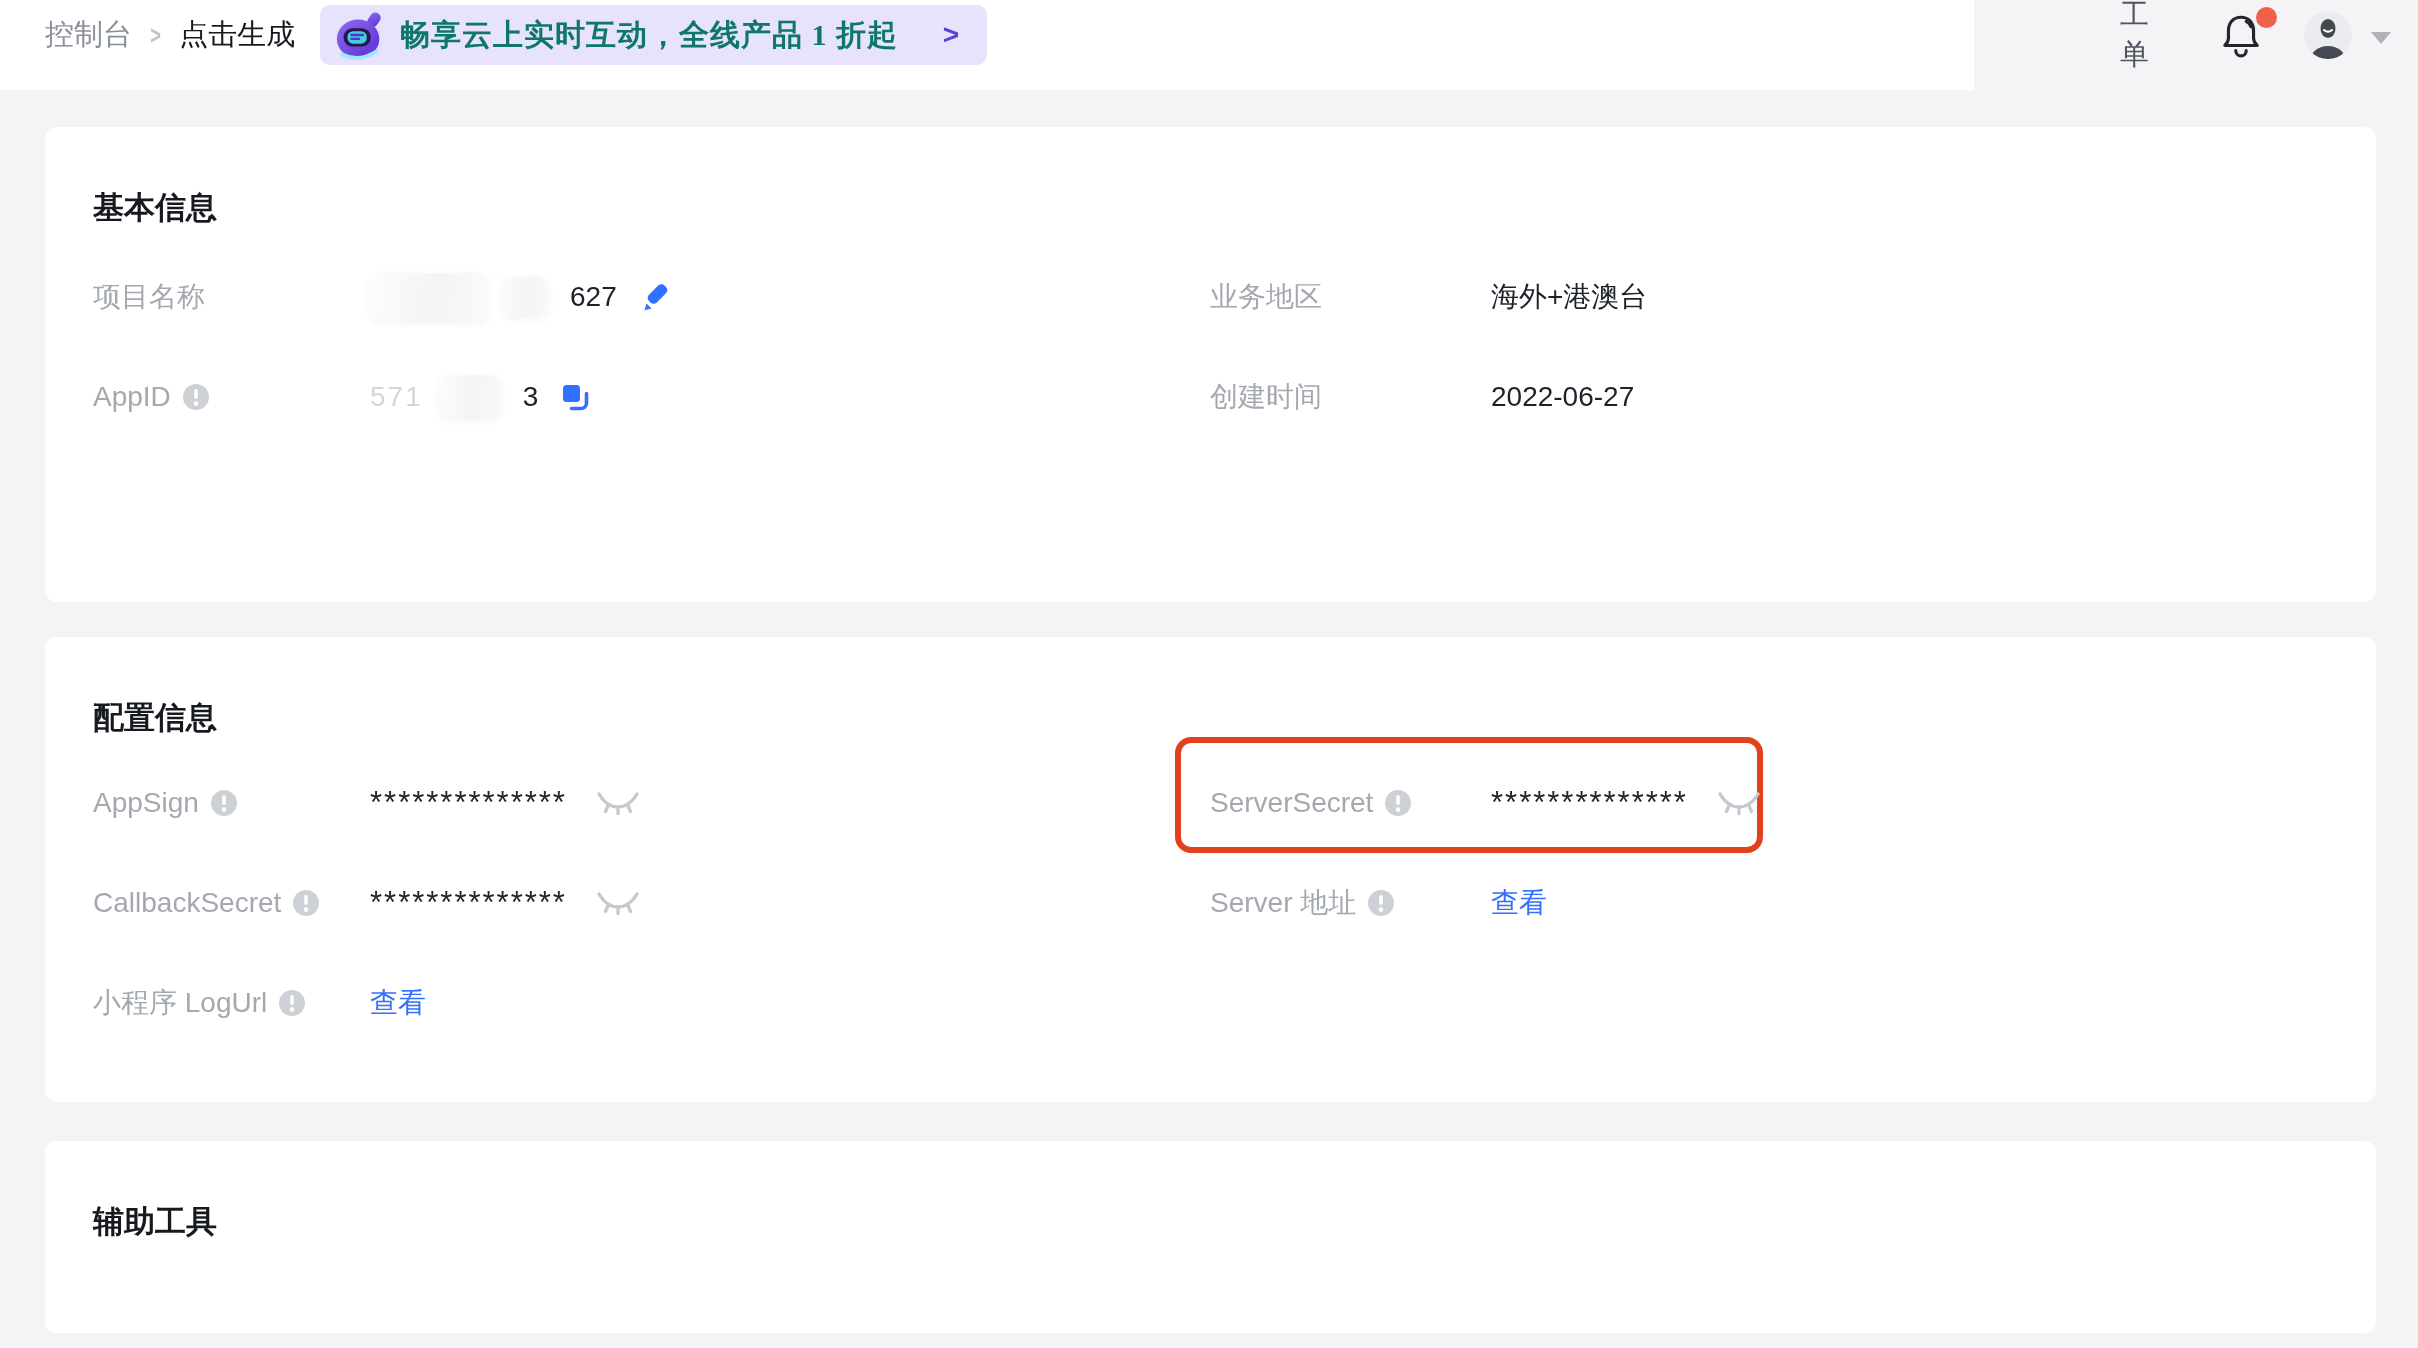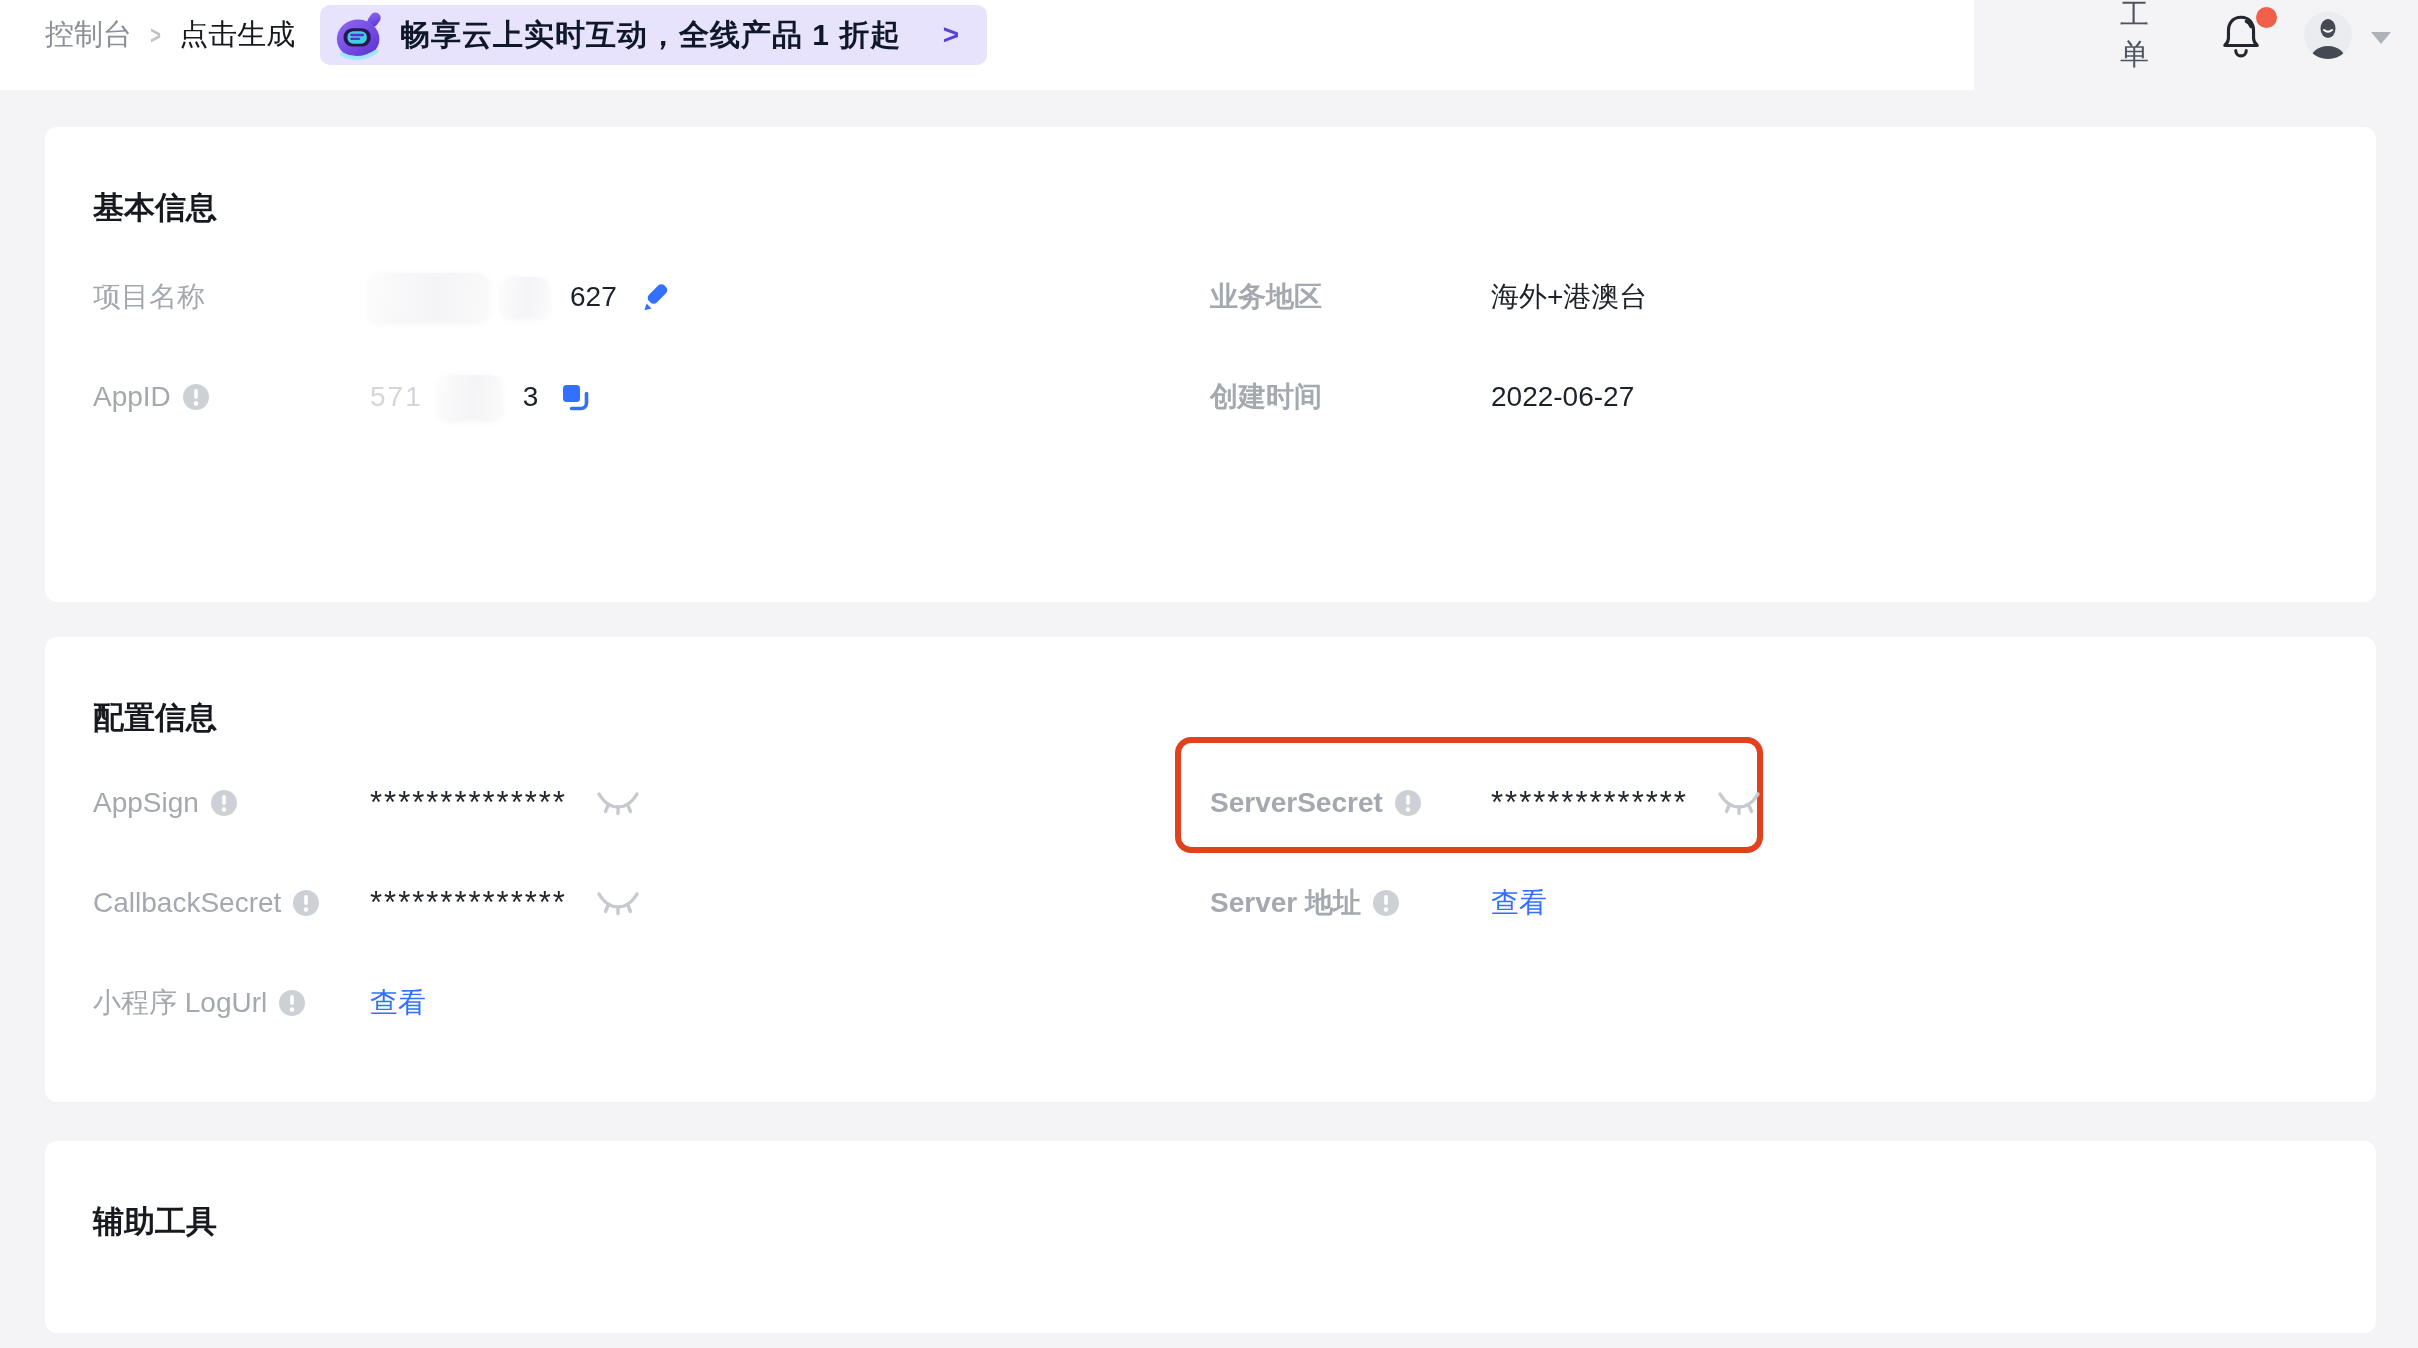--- a/index.html
+++ b/index.html
@@ -18,21 +18,21 @@
   .crumb-root{color:#8A9099;}
   .crumb-sep{color:#BFC3C9;font-size:26px;transform:scaleX(.7);font-weight:600;}
   .crumb-current{color:#16191E;font-weight:500;}
 
   .promo-banner{
     position:absolute;left:320px;top:5px;width:667px;height:60px;
     background:#E7E3FC;border-radius:10px;
     display:flex;align-items:center;cursor:pointer;
   }
   .promo-mascot{width:58px;height:58px;margin-left:12px;flex:0 0 auto;}
-  .promo-text{margin-left:10px;font-size:30px;font-weight:700;color:#0f172a;letter-spacing:1px;white-space:nowrap;}
+  .promo-text{margin-left:10px;font-size:30px;font-weight:700;color:#0f766e;letter-spacing:1px;white-space:nowrap;font-family:Liberation Serif, serif;}
   .promo-arrow{margin-left:auto;margin-right:28px;font-size:28px;font-weight:700;color:#5743D9;}
 
   .ticket-link{position:absolute;left:2120px;top:0;height:70px;display:flex;align-items:center;font-size:29px;color:#4E5560;cursor:pointer;}
   .bell-wrap{position:absolute;left:2220px;top:12px;width:48px;height:48px;cursor:pointer;}
   .bell-wrap svg{width:42px;height:46px;}
   .notif-dot{position:absolute;left:36px;top:-5px;width:21px;height:21px;border-radius:50%;background:#F0604B;}
   .avatar{position:absolute;left:2304px;top:11px;width:48px;height:48px;border-radius:50%;overflow:hidden;cursor:pointer;}
   .avatar svg{width:48px;height:48px;display:block;}
   .caret-down{position:absolute;left:2371px;top:32px;width:0;height:0;cursor:pointer;
     border-left:10px solid transparent;border-right:10px solid transparent;border-top:12px solid #AFB3B9;}
@@ -40,21 +40,21 @@
   
   .card{position:absolute;left:45px;width:2331px;background:#FFFFFF;border-radius:12px;}
   .card-basic{top:127px;height:475px;}
   .card-config{top:637px;height:465px;}
   .card-tools{top:1141px;height:192px;}
   .card-title{position:absolute;left:48px;top:60px;font-size:31px;font-weight:700;color:#16191E;}
 
   .row{position:absolute;height:48px;display:flex;align-items:center;}
   .row .label{width:277px;display:flex;align-items:center;gap:12px;font-size:28px;color:#A4A8AF;flex:0 0 auto;}
   .row .value{display:flex;align-items:center;gap:22px;font-size:28px;color:#1D2129;}
-  .row.right-col .label{width:281px;font-weight:bold;}
+  .row.right-col .label{width:281px;}
 
   .info-icon{width:26px;height:26px;flex:0 0 auto;}
   .edit-icon,.copy-icon{width:30px;height:30px;cursor:pointer;flex:0 0 auto;}
   .eye-icon{width:46px;height:28px;cursor:pointer;flex:0 0 auto;margin-left:6px;}
 
   .masked{font-size:31px;letter-spacing:2px;color:#22252B;white-space:nowrap;}
   .link{color:#3370FF;cursor:pointer;}
 
   .blur-patch{
     display:inline-block;border-radius:10px;

